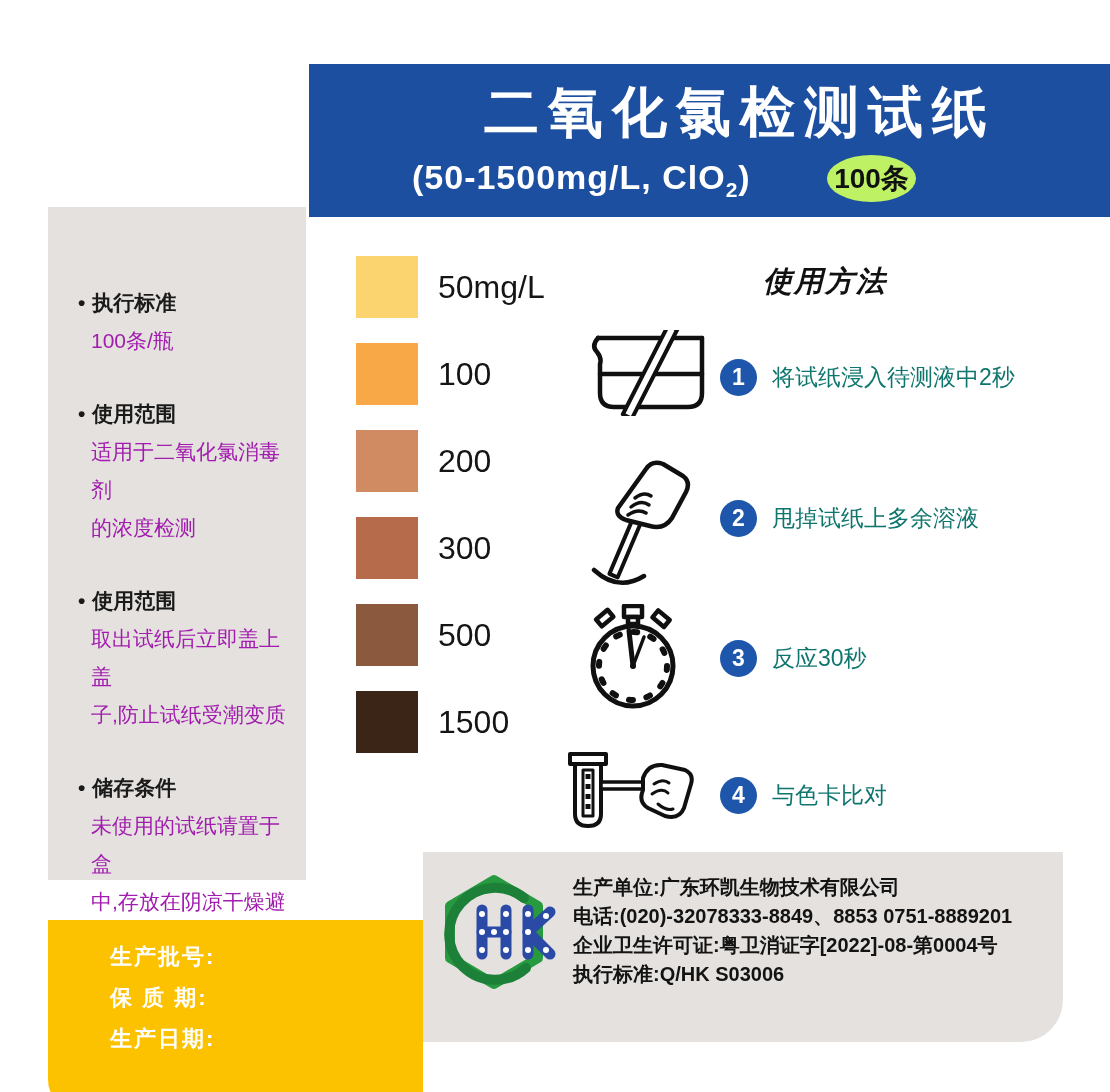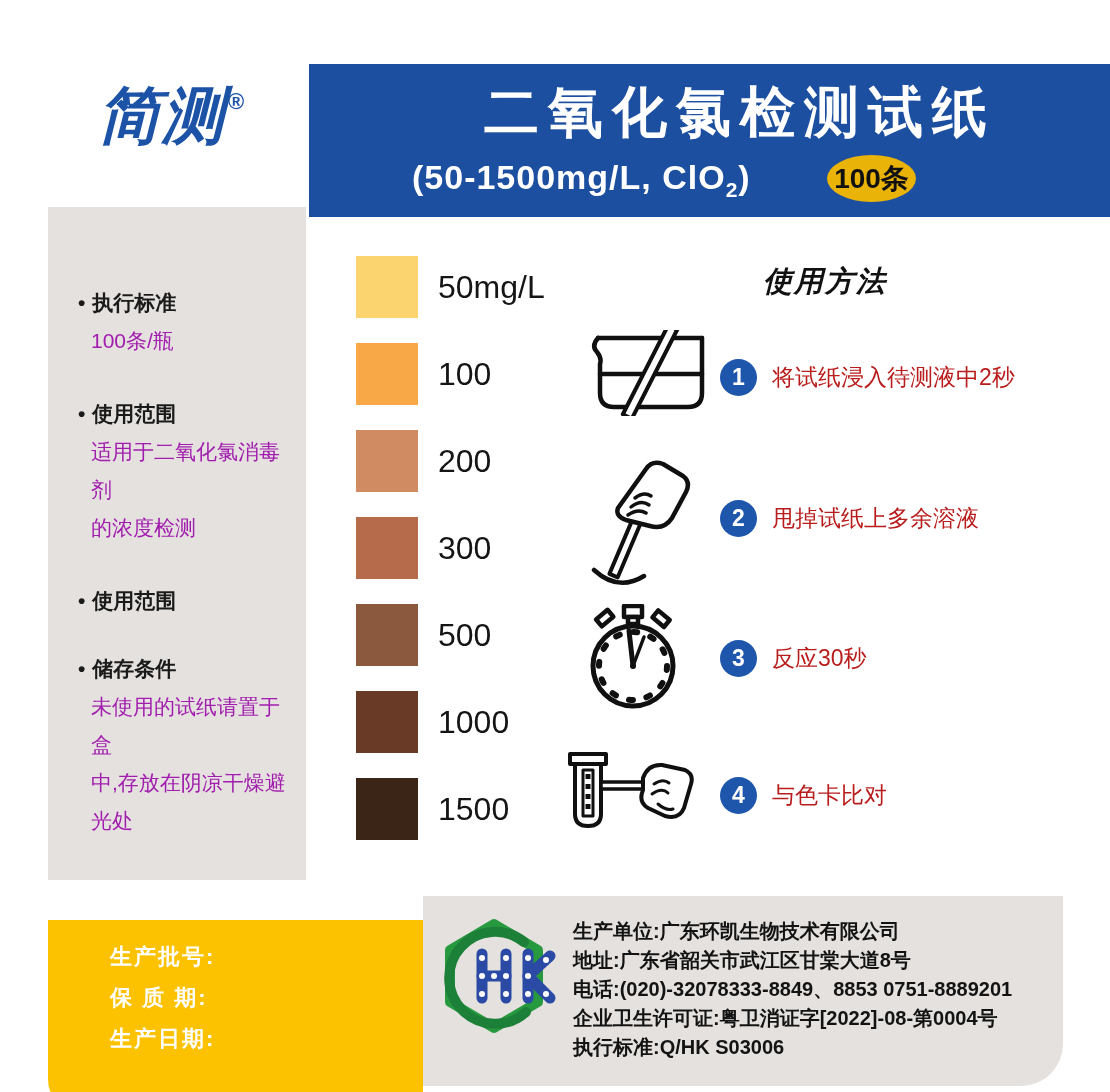--- a/index.html
+++ b/index.html
@@ -37,49 +37,46 @@
   .sw-row{display:flex;align-items:center;height:62px;}
   .sw{width:62px;height:62px;}
   .sw-label{margin-left:20px;font-size:32px;color:#151515;font-weight:500;}
 
   
   .usage-title{position:absolute;left:700px;top:262px;width:250px;text-align:center;
                font-size:29px;font-weight:bold;color:#111;letter-spacing:2px;font-style:italic;}
   .step{position:absolute;left:720px;display:flex;align-items:center;}
   .step-num{width:37px;height:37px;border-radius:50%;background:#1e56ac;color:#fff;
             font-size:23px;font-weight:bold;text-align:center;line-height:37px;flex:none;}
-  .step-text{margin-left:15px;font-size:23px;color:#b91c1c;font-weight:500;white-space:nowrap;}
+  .step-text{margin-left:15px;font-size:23px;color:#0f766e;font-weight:500;white-space:nowrap;}
   .icon{position:absolute;}
 
   
   .batch{position:absolute;left:48px;top:920px;width:375px;height:190px;background:#fcc200;
          border-bottom-left-radius:30px;box-sizing:border-box;padding:26px 0 0 62px;}
   .batch-row{font-size:22px;font-weight:bold;color:#fff;line-height:22px;margin-bottom:19px;
              letter-spacing:2px;}
-  .mfr{position:absolute;left:423px;top:896px;width:640px;height:190px;background:#e4e1de;
+  .mfr{position:absolute;left:423px;top:852px;width:640px;height:190px;background:#e4e1de;
        border-bottom-right-radius:42px;}
   .hk-logo{position:absolute;left:15px;top:18px;}
   .mfr-lines{position:absolute;left:150px;top:21px;width:480px;}
   .mfr-line{font-size:20px;line-height:29px;color:#131313;font-weight:600;white-space:nowrap;}
 </style>
 </head>
 <body>
 
 <div class="page">
 
-  <div class="logo" style="color: rgb(28, 83, 166);">
-    <span>简测</span><sup>®</sup>
-  </div>
 
   <div class="header" style="background-color: rgb(28, 79, 159);">
     <div class="title">二氧化氯检测试纸</div>
     <div class="subtitle">
       <span>(50-1500mg/L, ClO</span><span class="subscript">2</span><span>)</span>
     </div>
-    <div class="badge" style="background-color: #eab308;">100条</div>
+    <div class="badge" style="background-color: #bef264;">100条</div>
   </div>
 
   <div class="sidebar" style="background-color: rgb(228, 225, 222);">
     <div class="sec">
       <div class="sec-title">
           <span class="bullet">•</span>
           <span>执行标准</span>
         </div>
       <div class="sec-body">100条/瓶</div>
     </div>
@@ -89,20 +86,22 @@
           <span>使用范围</span>
         </div>
       <div class="sec-body">适用于二氧化氯消毒剂
 的浓度检测</div>
     </div>
     <div class="sec">
       <div class="sec-title">
           <span class="bullet">•</span>
           <span>使用范围</span>
         </div>
+      <div class="sec-body">取出试纸后立即盖上盖
+子,防止试纸受潮变质</div>
     </div>
     <div class="sec">
       <div class="sec-title">
           <span class="bullet">•</span>
           <span>储存条件</span>
         </div>
       <div class="sec-body">未使用的试纸请置于盒
 中,存放在阴凉干燥避
 光处</div>
     </div>
@@ -121,24 +120,20 @@
       <div class="sw" style="background-color: rgb(208, 139, 98);"></div>
       <div class="sw-label">200</div>
     </div>
     <div class="sw-row">
       <div class="sw" style="background-color: rgb(182, 108, 74);"></div>
       <div class="sw-label">300</div>
     </div>
     <div class="sw-row">
       <div class="sw" style="background-color: rgb(139, 90, 62);"></div>
       <div class="sw-label">500</div>
-    </div>
-    <div class="sw-row">
-      <div class="sw" style="background-color: rgb(105, 58, 38);"></div>
-      <div class="sw-label">1000</div>
     </div>
     <div class="sw-row">
       <div class="sw" style="background-color: rgb(58, 37, 23);"></div>
       <div class="sw-label">1500</div>
     </div>
   </div>
 
   <div class="usage-title">使用方法</div>
 
   <svg class="icon" style="left:588px;top:330px" width="126" height="86" viewBox="0 0 126 86" fill="none" stroke="#101010" stroke-width="4.5" stroke-linecap="round" stroke-linejoin="round">
@@ -229,20 +224,19 @@
         <circle cx="56" cy="62" r="3"></circle>
         <circle cx="90" cy="44" r="3"></circle>
           <circle cx="90" cy="62" r="3"></circle>
           <circle cx="90" cy="80" r="3"></circle>
         <circle cx="108" cy="46" r="3"></circle>
           <circle cx="108" cy="80" r="3"></circle>
       </g>
     </svg>
     <div class="mfr-lines">
       <div class="mfr-line">生产单位:广东环凯生物技术有限公司</div>
-      <div class="mfr-line">地址:广东省韶关市武江区甘棠大道8号</div>
       <div class="mfr-line">电话:(020)-32078333-8849、8853 0751-8889201</div>
       <div class="mfr-line">企业卫生许可证:粤卫消证字[2022]-08-第0004号</div>
       <div class="mfr-line">执行标准:Q/HK S03006</div>
     </div>
   </div>
 
 </div>
 
 </body></html>

